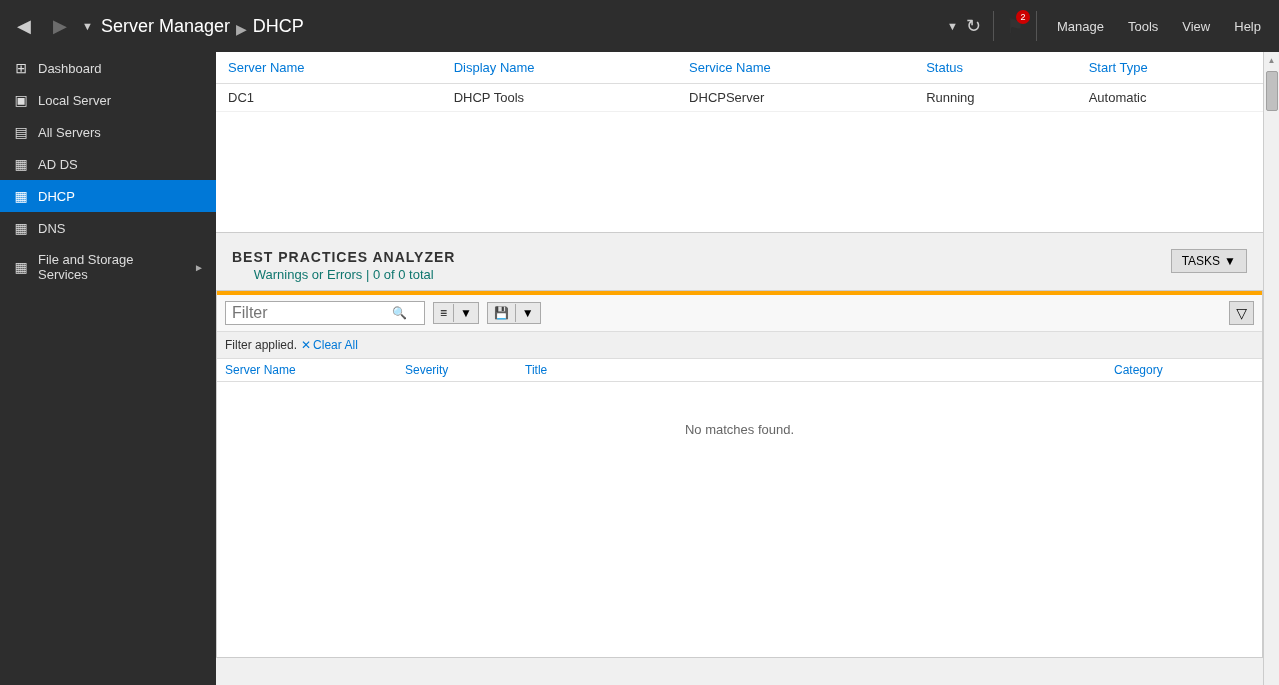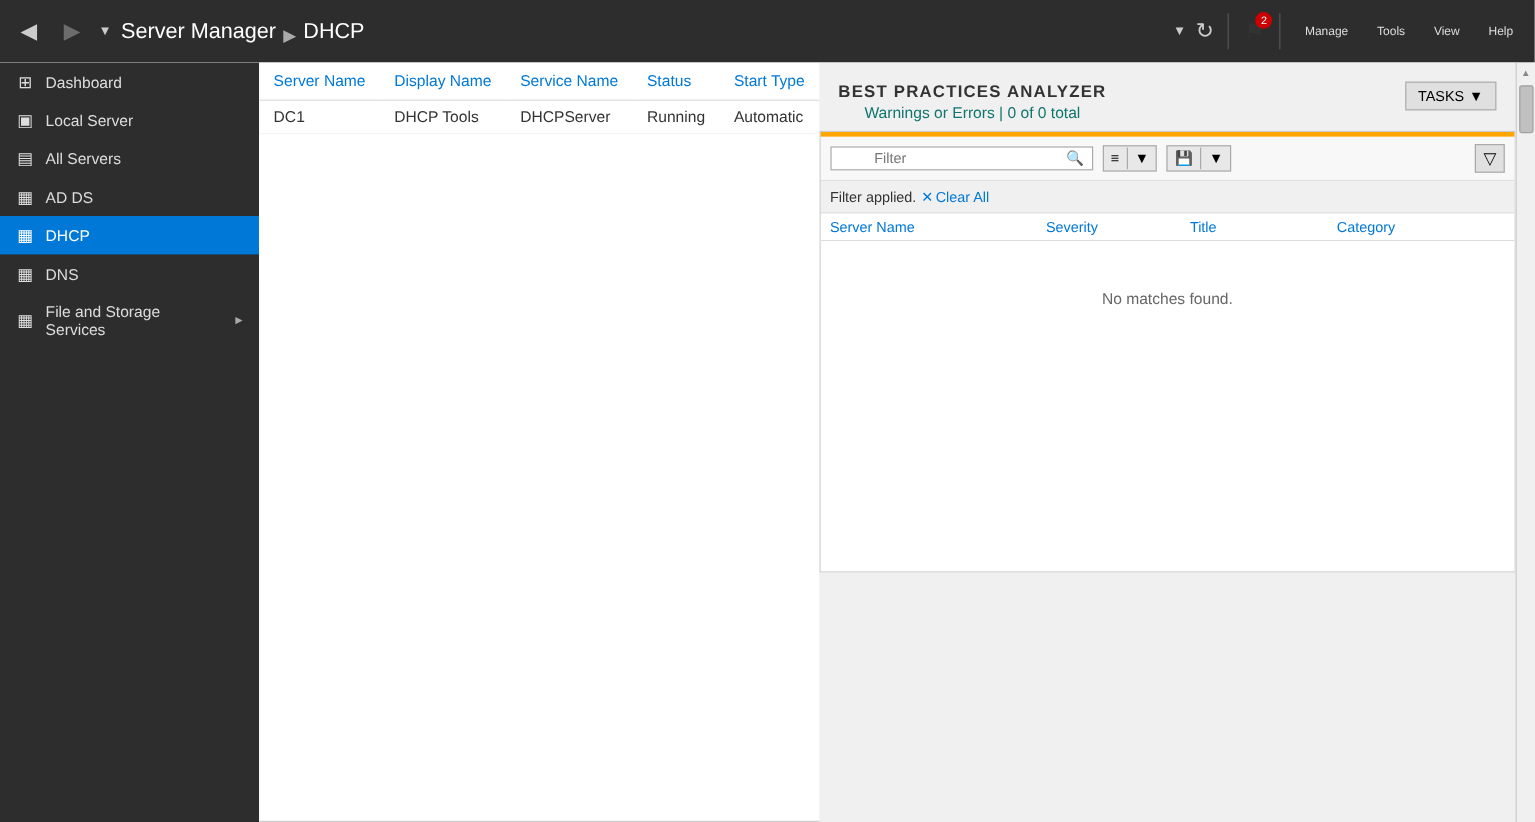--- a/index.html
+++ b/index.html
@@ -11,56 +11,56 @@
     .header-nav-btn.disabled { opacity: 0.4; cursor: default; }
     .header-title { color: white; font-size: 18px; font-weight: 300; display: flex; align-items: flex-end; gap: 6px; flex: 1; }
     .header-title .separator { color: #aaa; font-size: 14px; }
     .header-dhcp { color: white; }
     .header-right { display: flex; align-items: center; gap: 8px; }
     .header-dropdown { background: transparent; border: none; cursor: pointer; color: #ccc; font-size: 11px; }
     .header-refresh { background: transparent; border: none; cursor: pointer; color: #ccc; font-size: 18px; }
     .header-divider { width: 1px; height: 30px; background: #555; margin: 0 4px; }
     .header-flag { position: relative; font-size: 20px; cursor: pointer; }
     .header-flag .badge { position: absolute; top: -4px; right: -6px; background: #cc0000; color: white; font-size: 9px; border-radius: 50%; width: 14px; height: 14px; display: flex; align-items: center; justify-content: center; }
-    .header-menu-btn { background: transparent; border: none; cursor: pointer; color: #ddd; font-size: 10px; padding: 4px 8px; }
+    .header-menu-btn { background: transparent; border: none; cursor: pointer; color: #ddd; font-size: 13px; padding: 4px 8px; }
 
     
     .layout { display: flex; flex: 1; overflow: hidden; }
 
     
     .sidebar { width: 216px; background: #2d2d2d; flex-shrink: 0; overflow-y: auto; }
     .sidebar-item { display: flex; align-items: center; gap: 8px; padding: 8px 12px; cursor: pointer; color: #ddd; font-size: 13px; }
     .sidebar-item.active { background: #0078d7; color: white; }
     .sidebar-icon { font-size: 14px; width: 18px; text-align: center; flex-shrink: 0; }
     .sidebar-label { flex: 1; }
     .sidebar-item .arrow { font-size: 10px; color: #aaa; }
 
     
-    .main { flex: 1; overflow-y: auto; background: #f0f0f0; display: flex; flex-direction: row; }
+    .main { flex: 1; overflow-y: auto; background: #f0f0f0; display: flex; flex-direction: column; }
 
     
     .services-section { background: white; margin: 0; border-bottom: 1px solid #ccc; }
     .table-container { overflow-x: auto; }
     table { width: 100%; border-collapse: collapse; font-size: 13px; }
     table th { text-align: left; padding: 8px 12px; color: #0078d7; font-weight: normal; border-bottom: 1px solid #ddd; cursor: pointer; white-space: nowrap; }
     table td { padding: 6px 12px; border-bottom: 1px solid #f0f0f0; white-space: nowrap; margin-top: 20px; }
 
     
     .bpa-section { background: #f0f0f0; padding: 0; flex: 1; }
     .bpa-header { padding: 16px 16px 8px 16px; display: flex; align-items: flex-start; justify-content: space-between; }
     .bpa-title { font-size: 14px; font-weight: 600; letter-spacing: 1px; color: #333; text-transform: uppercase; }
     .bpa-subtitle { font-size: 13px; color: #0f766e; margin-top: 2px; text-align: center; }
     .tasks-btn { background: #e0e0e0; border: 1px solid #adadad; cursor: pointer; padding: 4px 10px; font-size: 12px; display: flex; align-items: center; gap: 4px; }
 
     
     .bpa-toolbar { background: #ffa500; height: 4px; }
     .bpa-content { background: white; margin: 0 0 0 0; border: 1px solid #ccc; }
     .bpa-filter-row { display: flex; align-items: center; padding: 6px 8px; gap: 8px; background: #f8f8f8; border-bottom: 1px solid #ddd; }
     .bpa-filter-input { display: flex; align-items: center; border: 1px solid #aaa; background: white; padding: 2px 6px; flex: 0 0 200px; }
-    .bpa-filter-input input { border: none; outline: none; font-size: 12px; width: 160px; background: transparent; margin-left: 30px; }
+    .bpa-filter-input input { border: none; outline: none; font-size: 16px; width: 160px; background: transparent; }
     .bpa-filter-input .search-icon { color: #666; font-size: 12px; }
     .btn-group { display: flex; align-items: center; border: 1px solid #aaa; background: #e8e8e8; }
     .btn-group button { background: transparent; border: none; cursor: pointer; padding: 3px 6px; font-size: 12px; display: flex; align-items: center; gap: 2px; }
     .btn-group .divider-v { width: 1px; background: #aaa; height: 18px; }
     .bpa-spacer { flex: 1; }
     .expand-btn { background: #e0e0e0; border: 1px solid #aaa; cursor: pointer; padding: 3px 6px; font-size: 14px; }
 
     .filter-applied-row { display: flex; align-items: center; padding: 6px 8px; gap: 4px; background: #f0f0f0; border-bottom: 1px solid #ddd; font-size: 12px; color: #333; }
     .clear-all-btn { background: transparent; border: none; cursor: pointer; color: #0078d7; font-size: 12px; display: flex; align-items: center; gap: 2px; }
 

